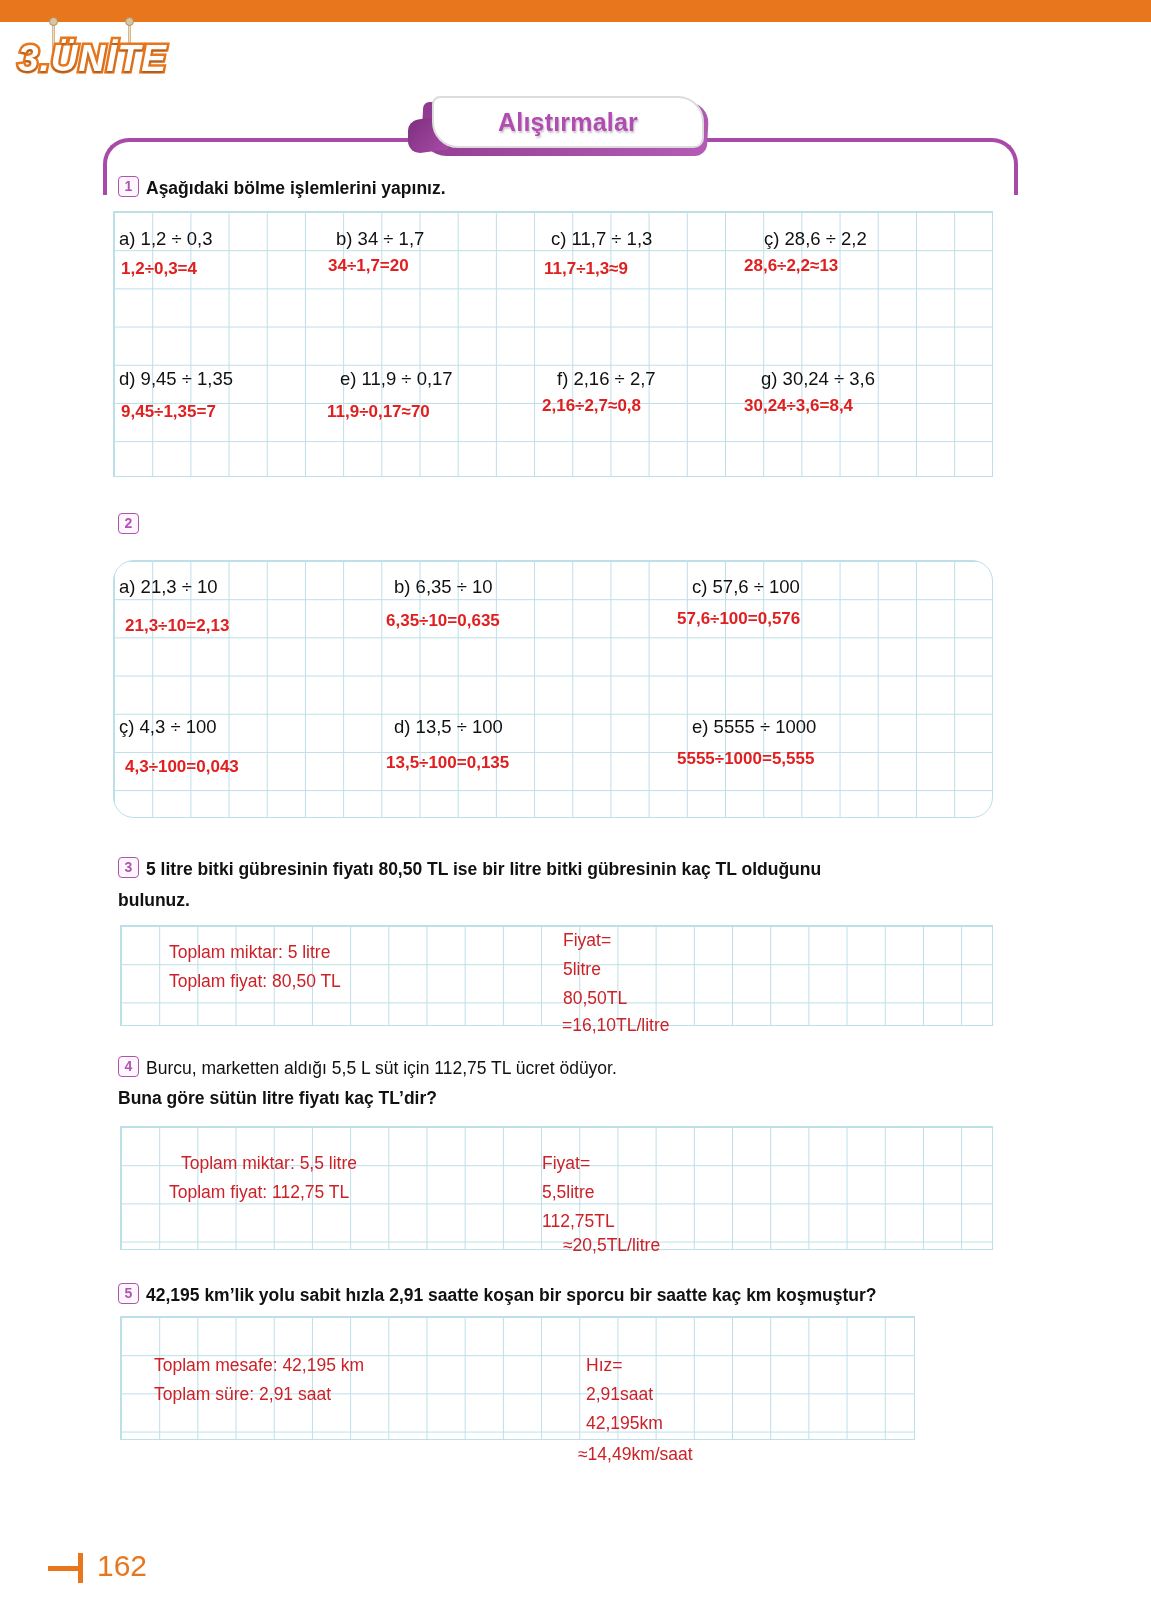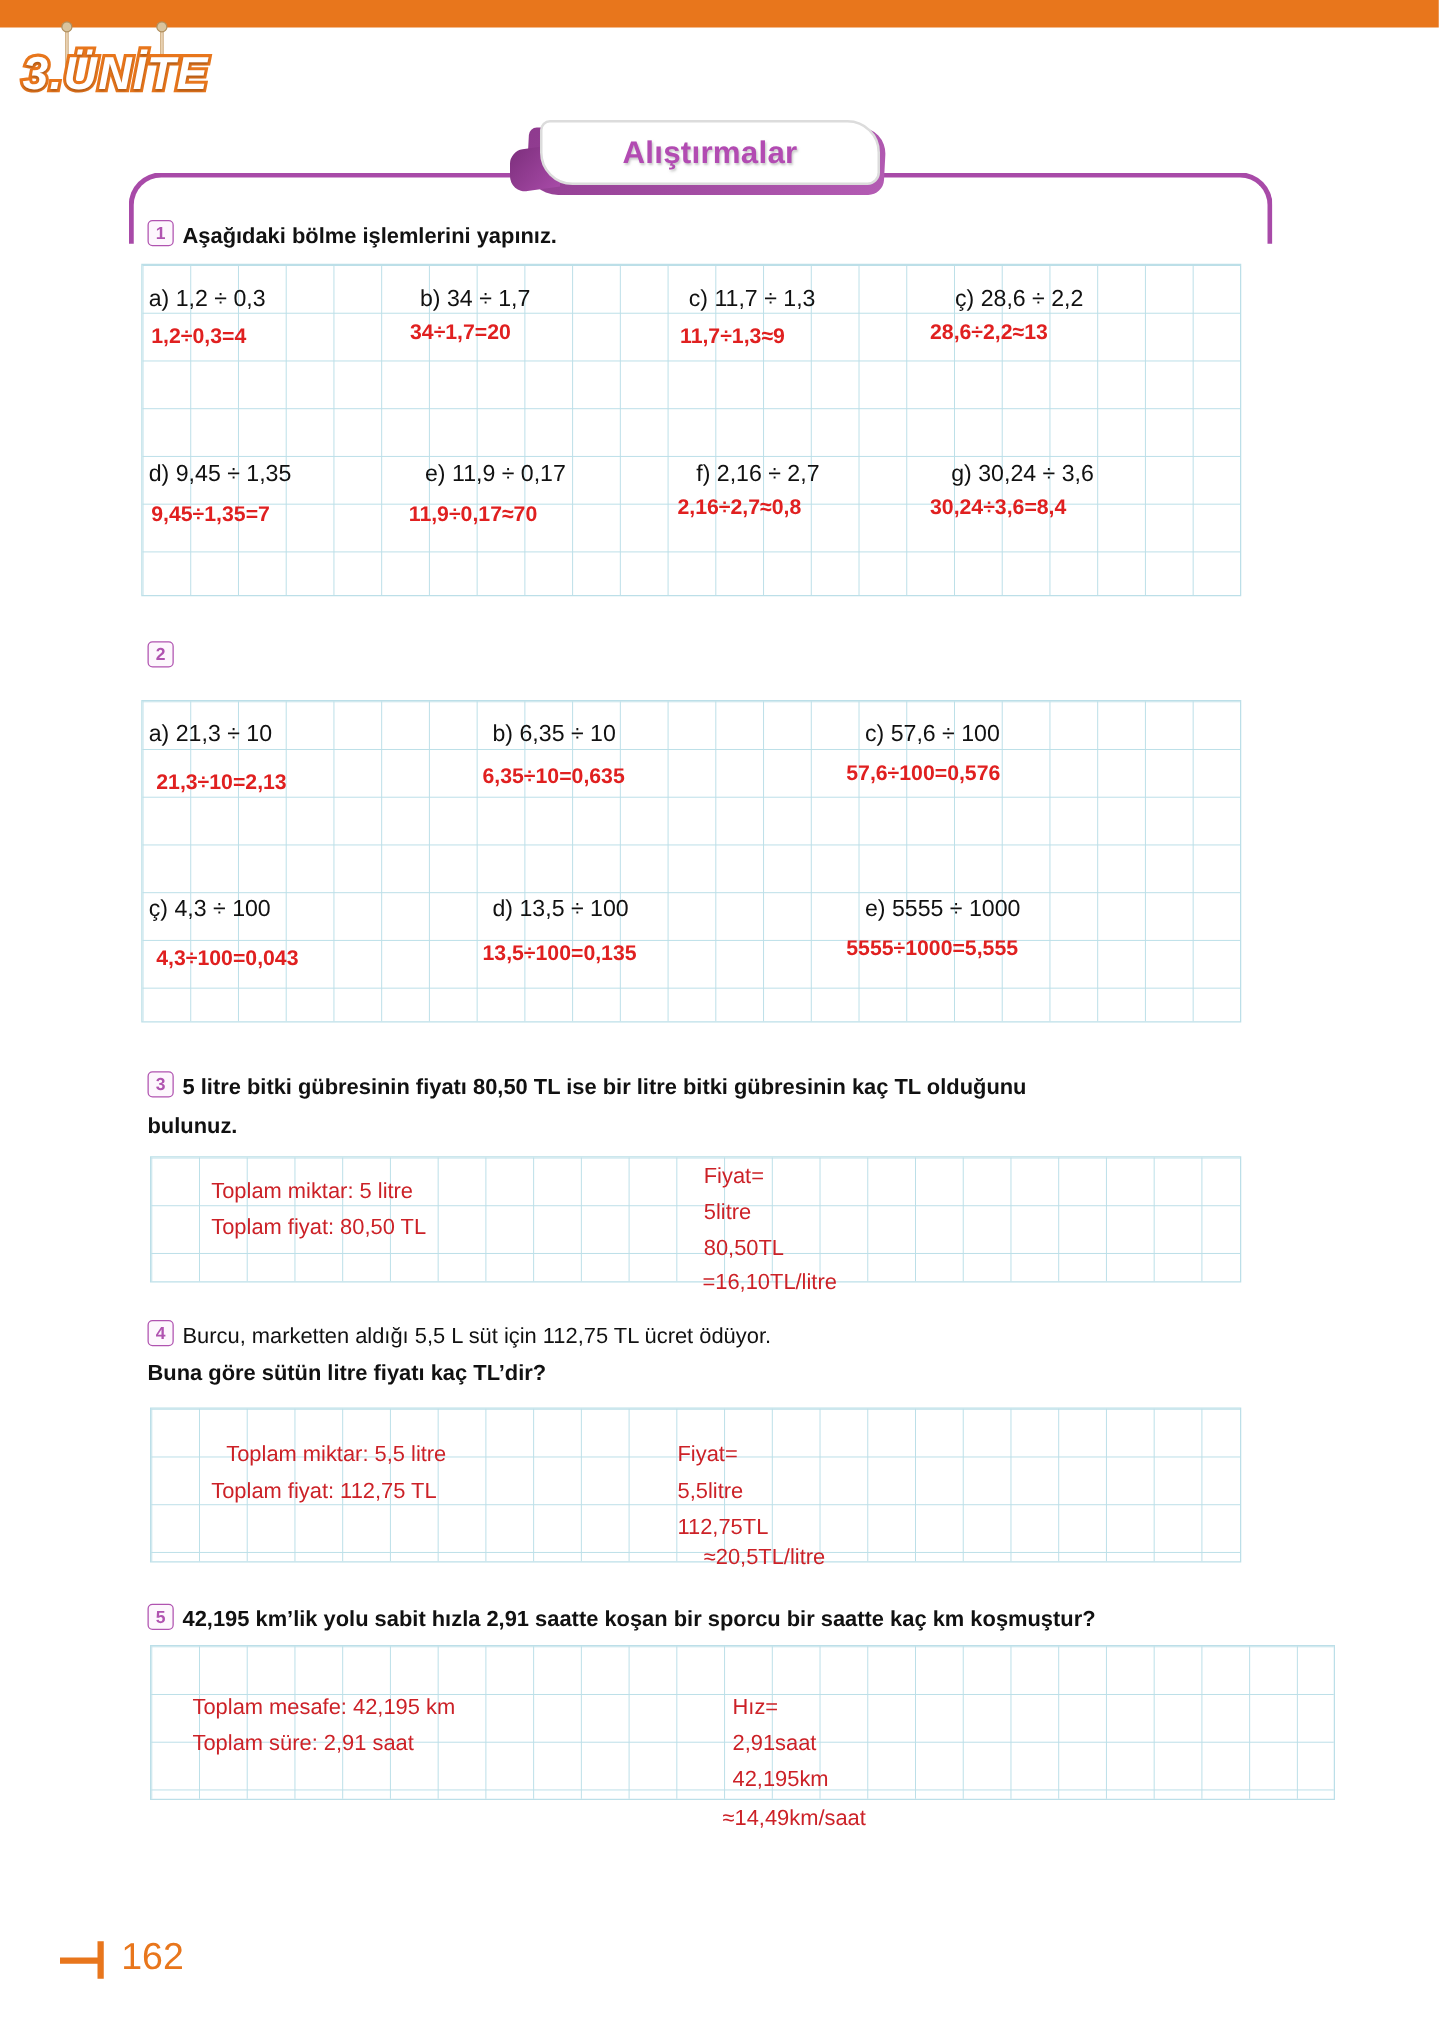--- a/index.html
+++ b/index.html
@@ -168,21 +168,21 @@
   <div class="cellbox" style="left:428px; top:184px;"><span class="ans">2,16÷2,7≈0,8</span></div>
 
   <div class="cellbox" style="left:647px; top:156px;"><span class="prob">g) 30,24 ÷ 3,6</span></div>
   <div class="cellbox" style="left:630px; top:184px;"><span class="ans">30,24÷3,6=8,4</span></div>
 </div>
 
 <div class="qline" style="position:absolute; left:118px; top:513px; width:880px;">
   <span class="qnum">2</span>
 </div>
 
-<div class="grid" style="left:113px; top:560px; width:880px; height:258px; position:absolute;">
+<div class="grid" style="left:113px; top:560px; width:880px; height:258px; position:absolute;border-radius:21px;">
   <div class="cellbox" style="left:5px;  top:15px;"><span class="prob">a) 21,3 ÷ 10</span></div>
   <div class="cellbox" style="left:11px; top:55px;"><span class="ans">21,3÷10=2,13</span></div>
 
   <div class="cellbox" style="left:280px; top:15px;"><span class="prob">b) 6,35 ÷ 10</span></div>
   <div class="cellbox" style="left:272px; top:50px;"><span class="ans">6,35÷10=0,635</span></div>
 
   <div class="cellbox" style="left:578px; top:15px;"><span class="prob">c) 57,6 ÷ 100</span></div>
   <div class="cellbox" style="left:563px; top:48px;"><span class="ans">57,6÷100=0,576</span></div>
 
   <div class="cellbox" style="left:5px;  top:155px;"><span class="prob">ç) 4,3 ÷ 100</span></div>
@@ -225,21 +225,21 @@
   <div class="cellbox" style="left:421px; top:55px;"><span class="ans-soft">5,5litre</span></div>
   <div class="cellbox" style="left:421px; top:84px;"><span class="ans-soft">112,75TL</span></div>
 </div>
 <div style="position:absolute; left:551px; top:1235px;margin-left:12px;" class="ans-soft">≈20,5TL/litre</div>
 
 <div class="qline" style="position:absolute; left:118px; top:1283px; width:910px;">
   <span class="qnum">5</span>
   <span class="qtext">42,195 km’lik yolu sabit hızla 2,91 saatte koşan bir sporcu bir saatte kaç km koşmuştur?</span>
 </div>
 
-<div class="grid" style="left:120px; top:1316px; width:948px; height:124px; position:absolute;">
+<div class="grid" style="left:120px; top:1316px; width:795px; height:124px; position:absolute;">
   <div class="cellbox" style="left:33px; top:38px;"><span class="ans-soft">Toplam mesafe: 42,195 km</span></div>
   <div class="cellbox" style="left:33px; top:67px;"><span class="ans-soft">Toplam süre: 2,91 saat</span></div>
 
   <div class="cellbox" style="left:465px; top:38px;"><span class="ans-soft">Hız=</span></div>
   <div class="cellbox" style="left:465px; top:67px;"><span class="ans-soft">2,91saat</span></div>
   <div class="cellbox" style="left:465px; top:96px;"><span class="ans-soft">42,195km</span></div>
 </div>
 <div style="position:absolute; left:578px; top:1444px;" class="ans-soft">≈14,49km/saat</div>
 
 <div class="footer-bar"></div>

